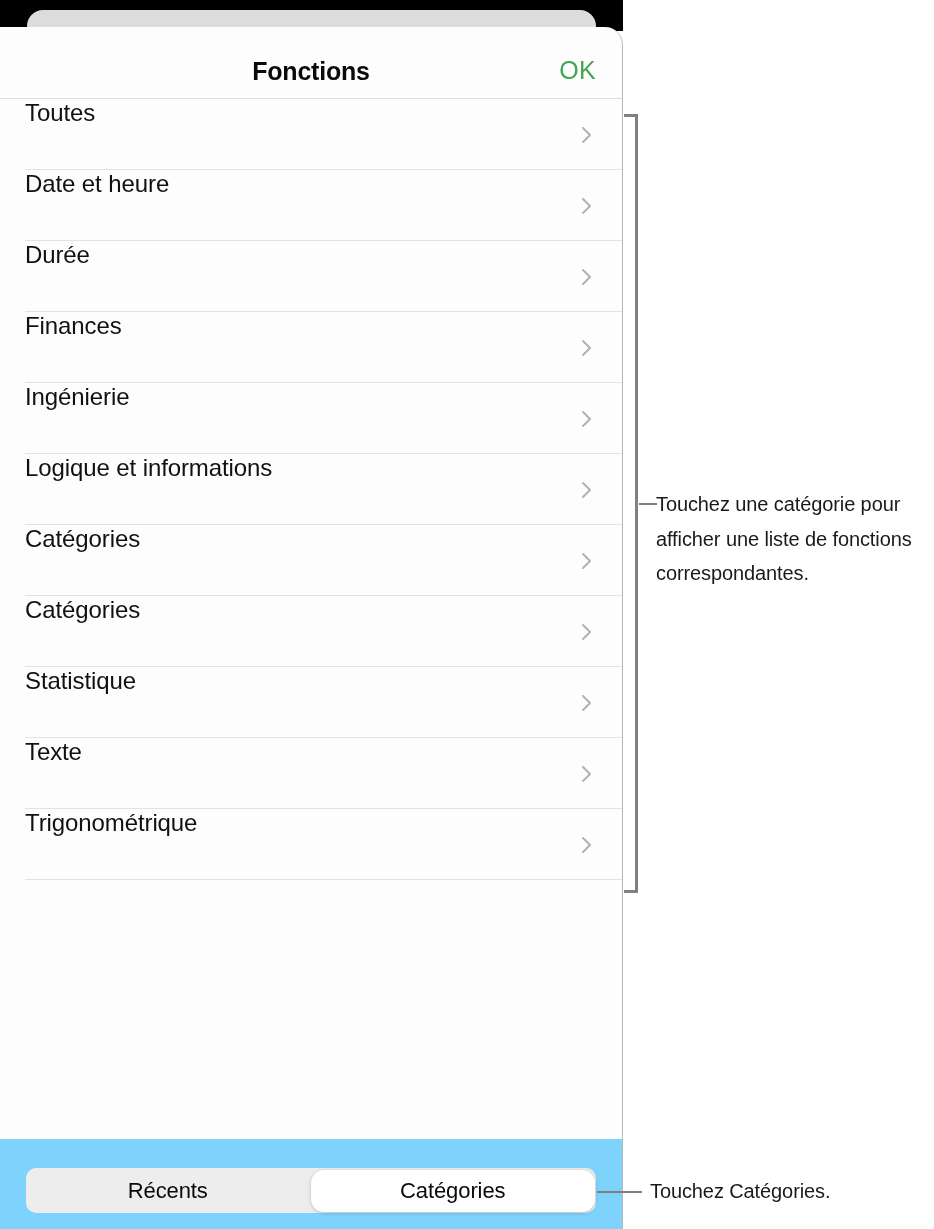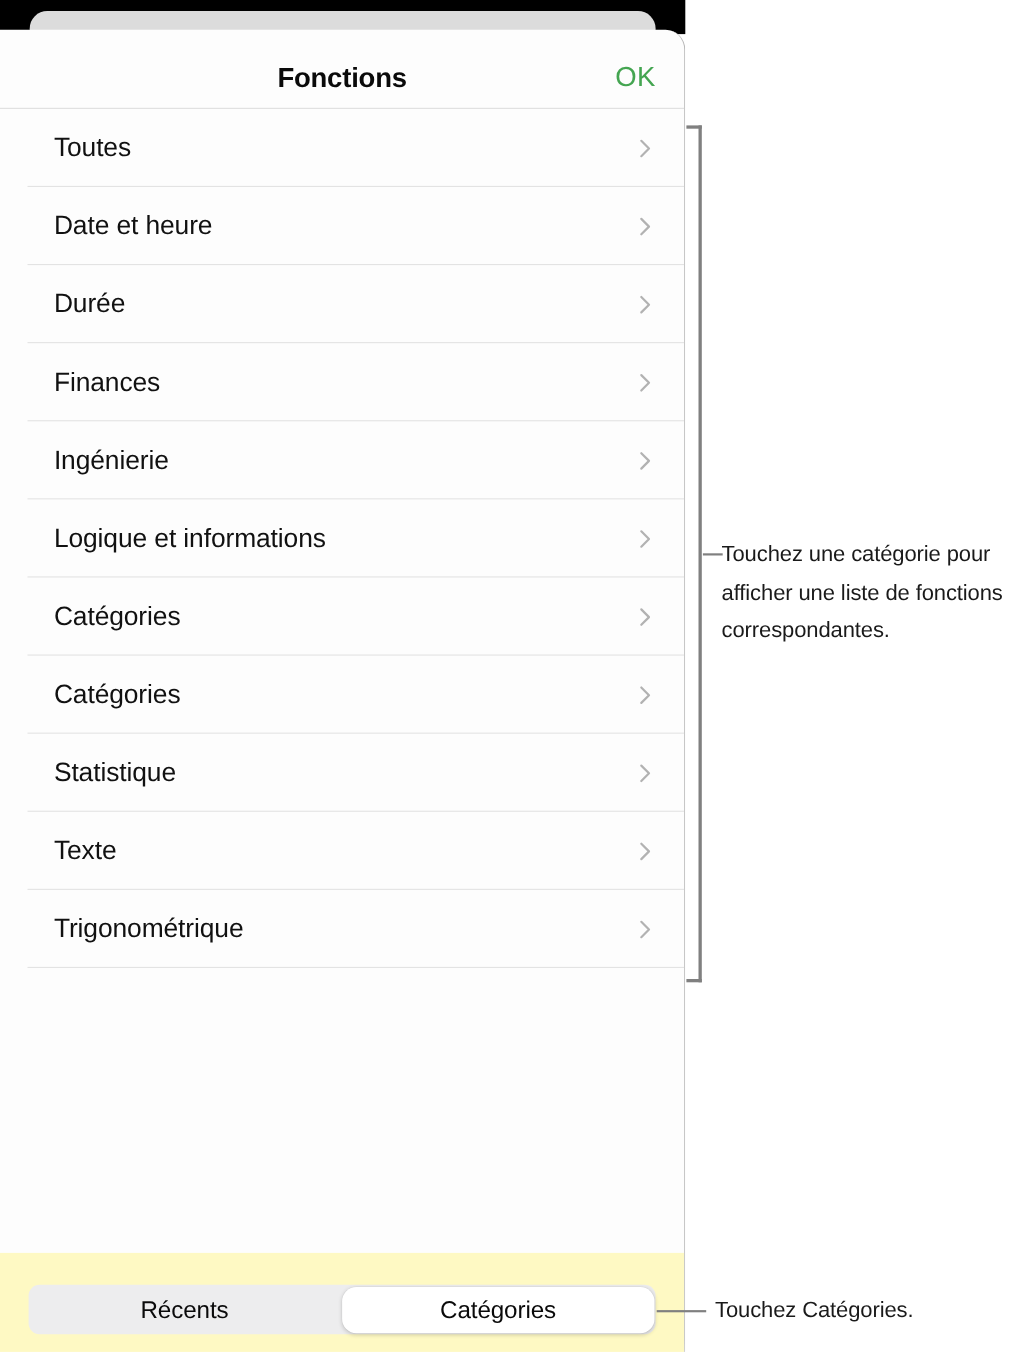--- a/index.html
+++ b/index.html
@@ -89,23 +89,21 @@
   
   .category-list {
     position: relative;
     padding-top: 0;
   }
 
   .category-row {
     position: relative;
     height: 71px;
     display: flex;
-    align-items: center;
     cursor: pointer;
-    padding-left: 24px;
   }
 
   .category-row::after {
     content: "";
     position: absolute;
     left: 25px;
     right: 0;
     bottom: 0;
     height: 1px;
     background: #e3e3e3;
@@ -129,21 +127,21 @@
   }
   .chevron-icon svg { display: block; }
 
   
   .tabbar {
     position: absolute;
     left: 0;
     bottom: 0;
     width: 622px;
     height: 90px;
-    background: #fef9c3;
+    background: #7dd3fc;
   }
 
   .segmented {
     position: absolute;
     left: 26px;
     top: 29px;
     width: 570px;
     height: 45px;
     background: #ededee;
     border-radius: 10px;

